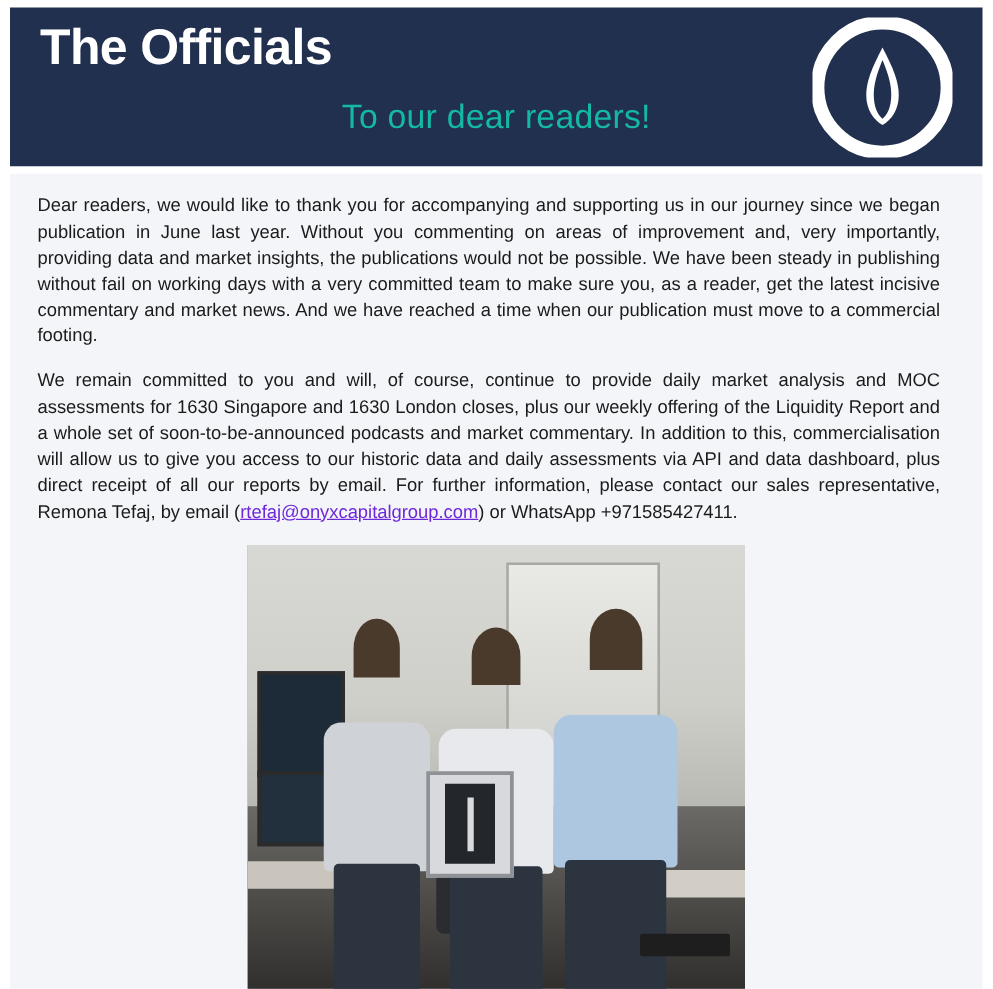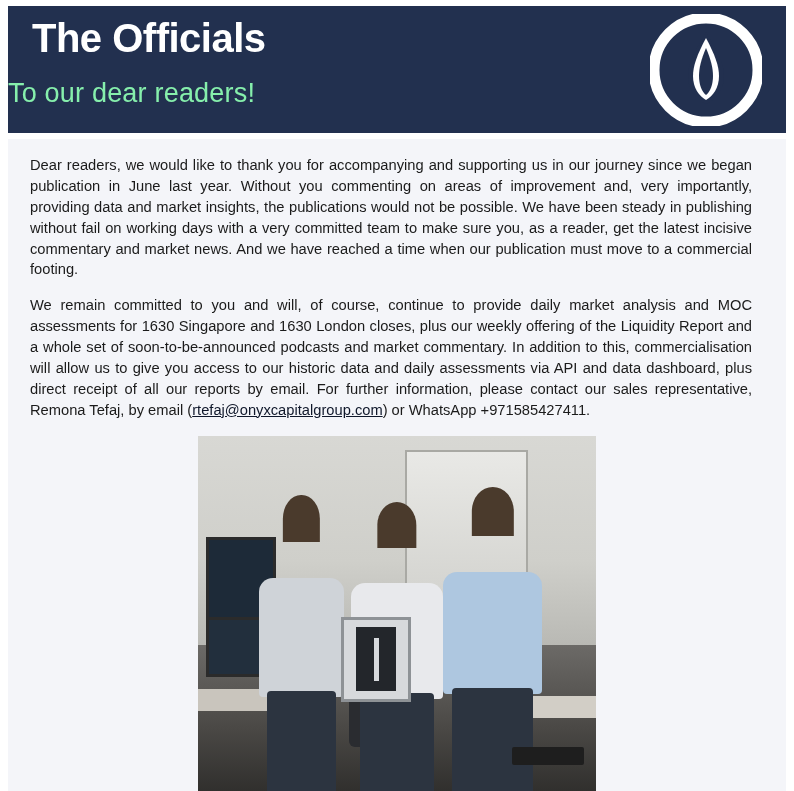--- a/index.html
+++ b/index.html
@@ -38,21 +38,22 @@
     font-weight: bold;
     letter-spacing: -0.5px;
     line-height: 1.2;
     white-space: nowrap;
   }
   .subtitle {
     position: absolute;
     left: 0;
     right: 0;
     top: 72px;
-    color: #86efac;
+    text-align: center;
+    color: #14b8a6;
     font-size: 27px;
     font-weight: normal;
     letter-spacing: 0.2px;
   }
   .logo {
     position: absolute;
     right: 24px;
     top: 8px;
     width: 112px;
     height: 112px;
@@ -69,21 +70,21 @@
     box-sizing: border-box;
   }
   .para {
     color: #1b1b1b;
     font-size: 14.7px;
     line-height: 1.42;
     text-align: justify;
     margin: 0 12px 15px 0;
   }
   .email-link {
-    color: #0f172a;
+    color: #6d28d9;
   }
   .photo-wrap {
     display: flex;
     justify-content: center;
     margin-top: 4px;
   }
   .photo {
     width: 398px;
     height: 362px;
     position: relative;

